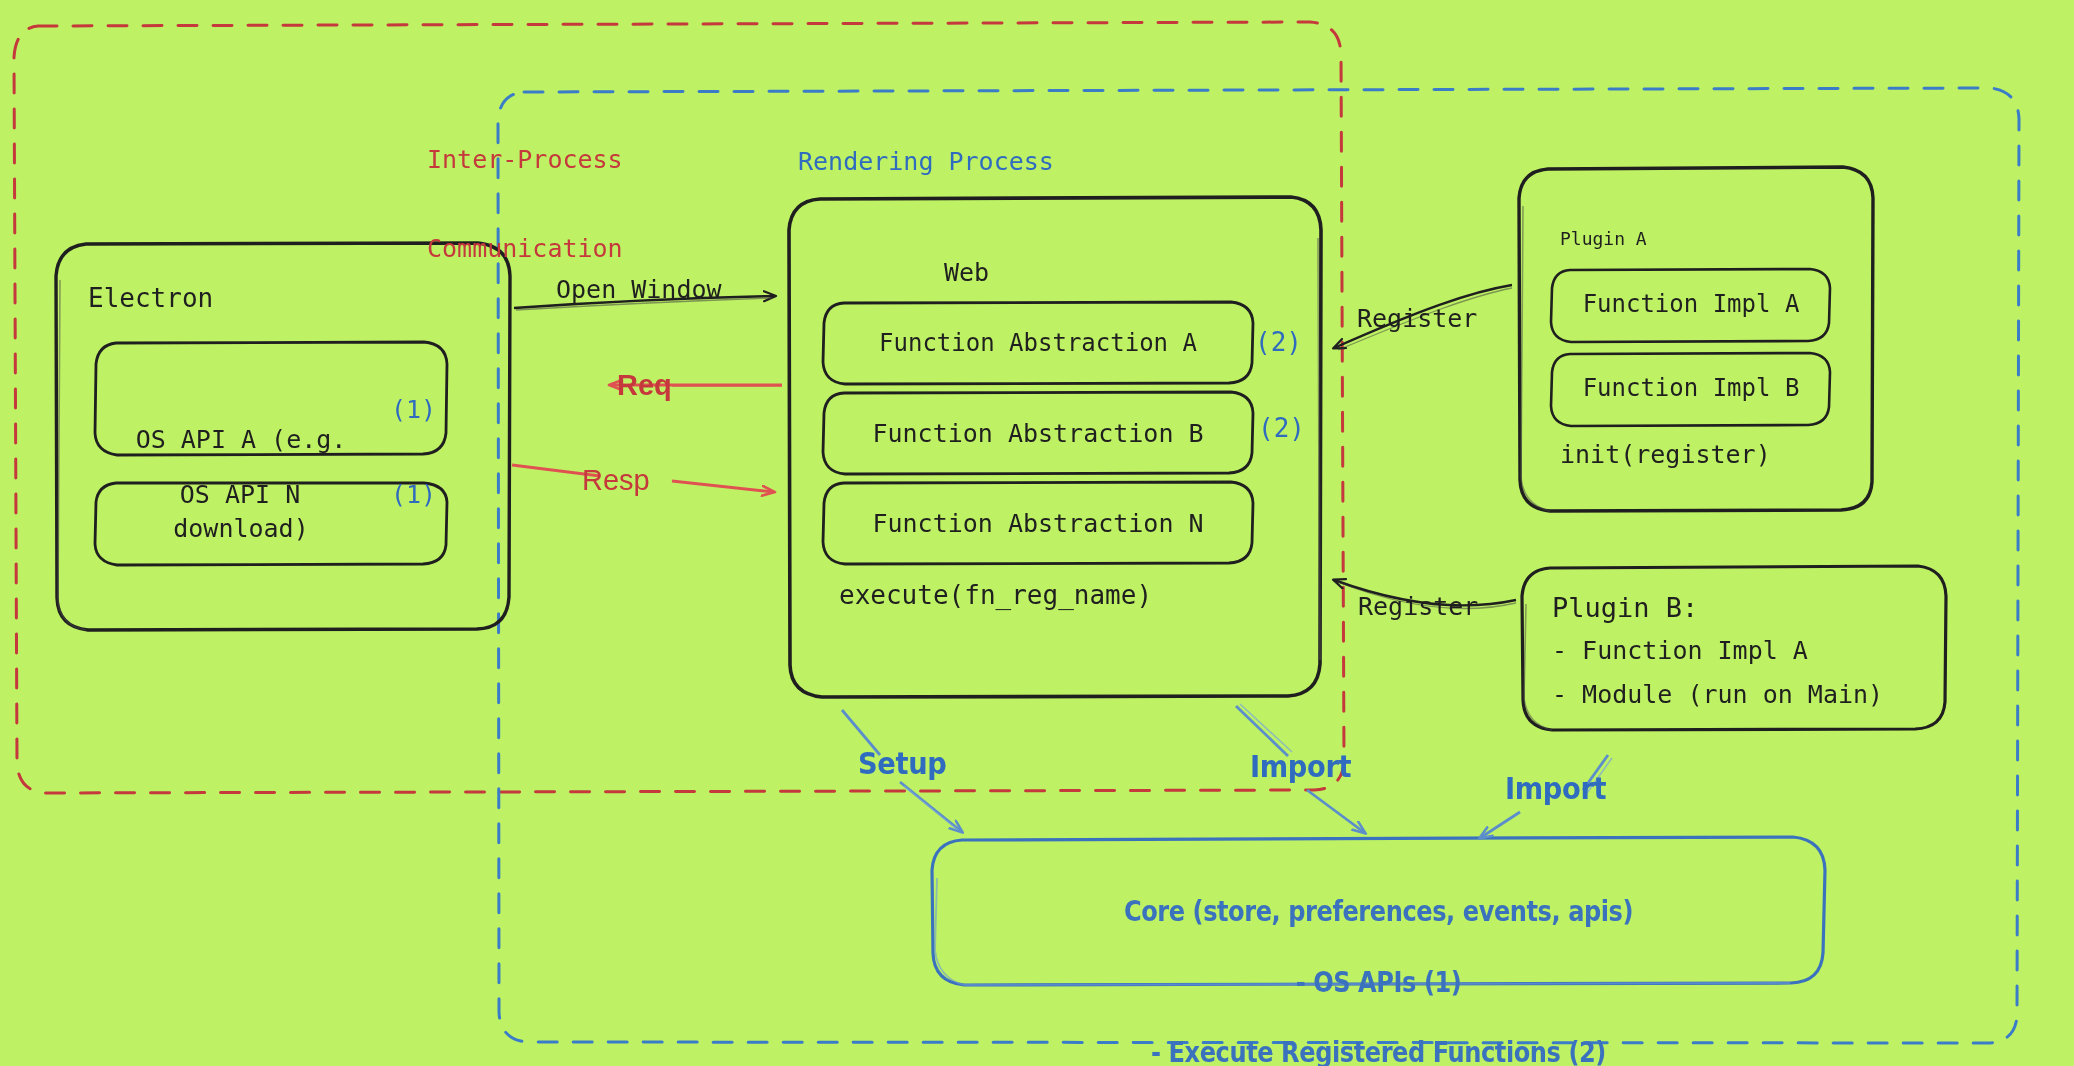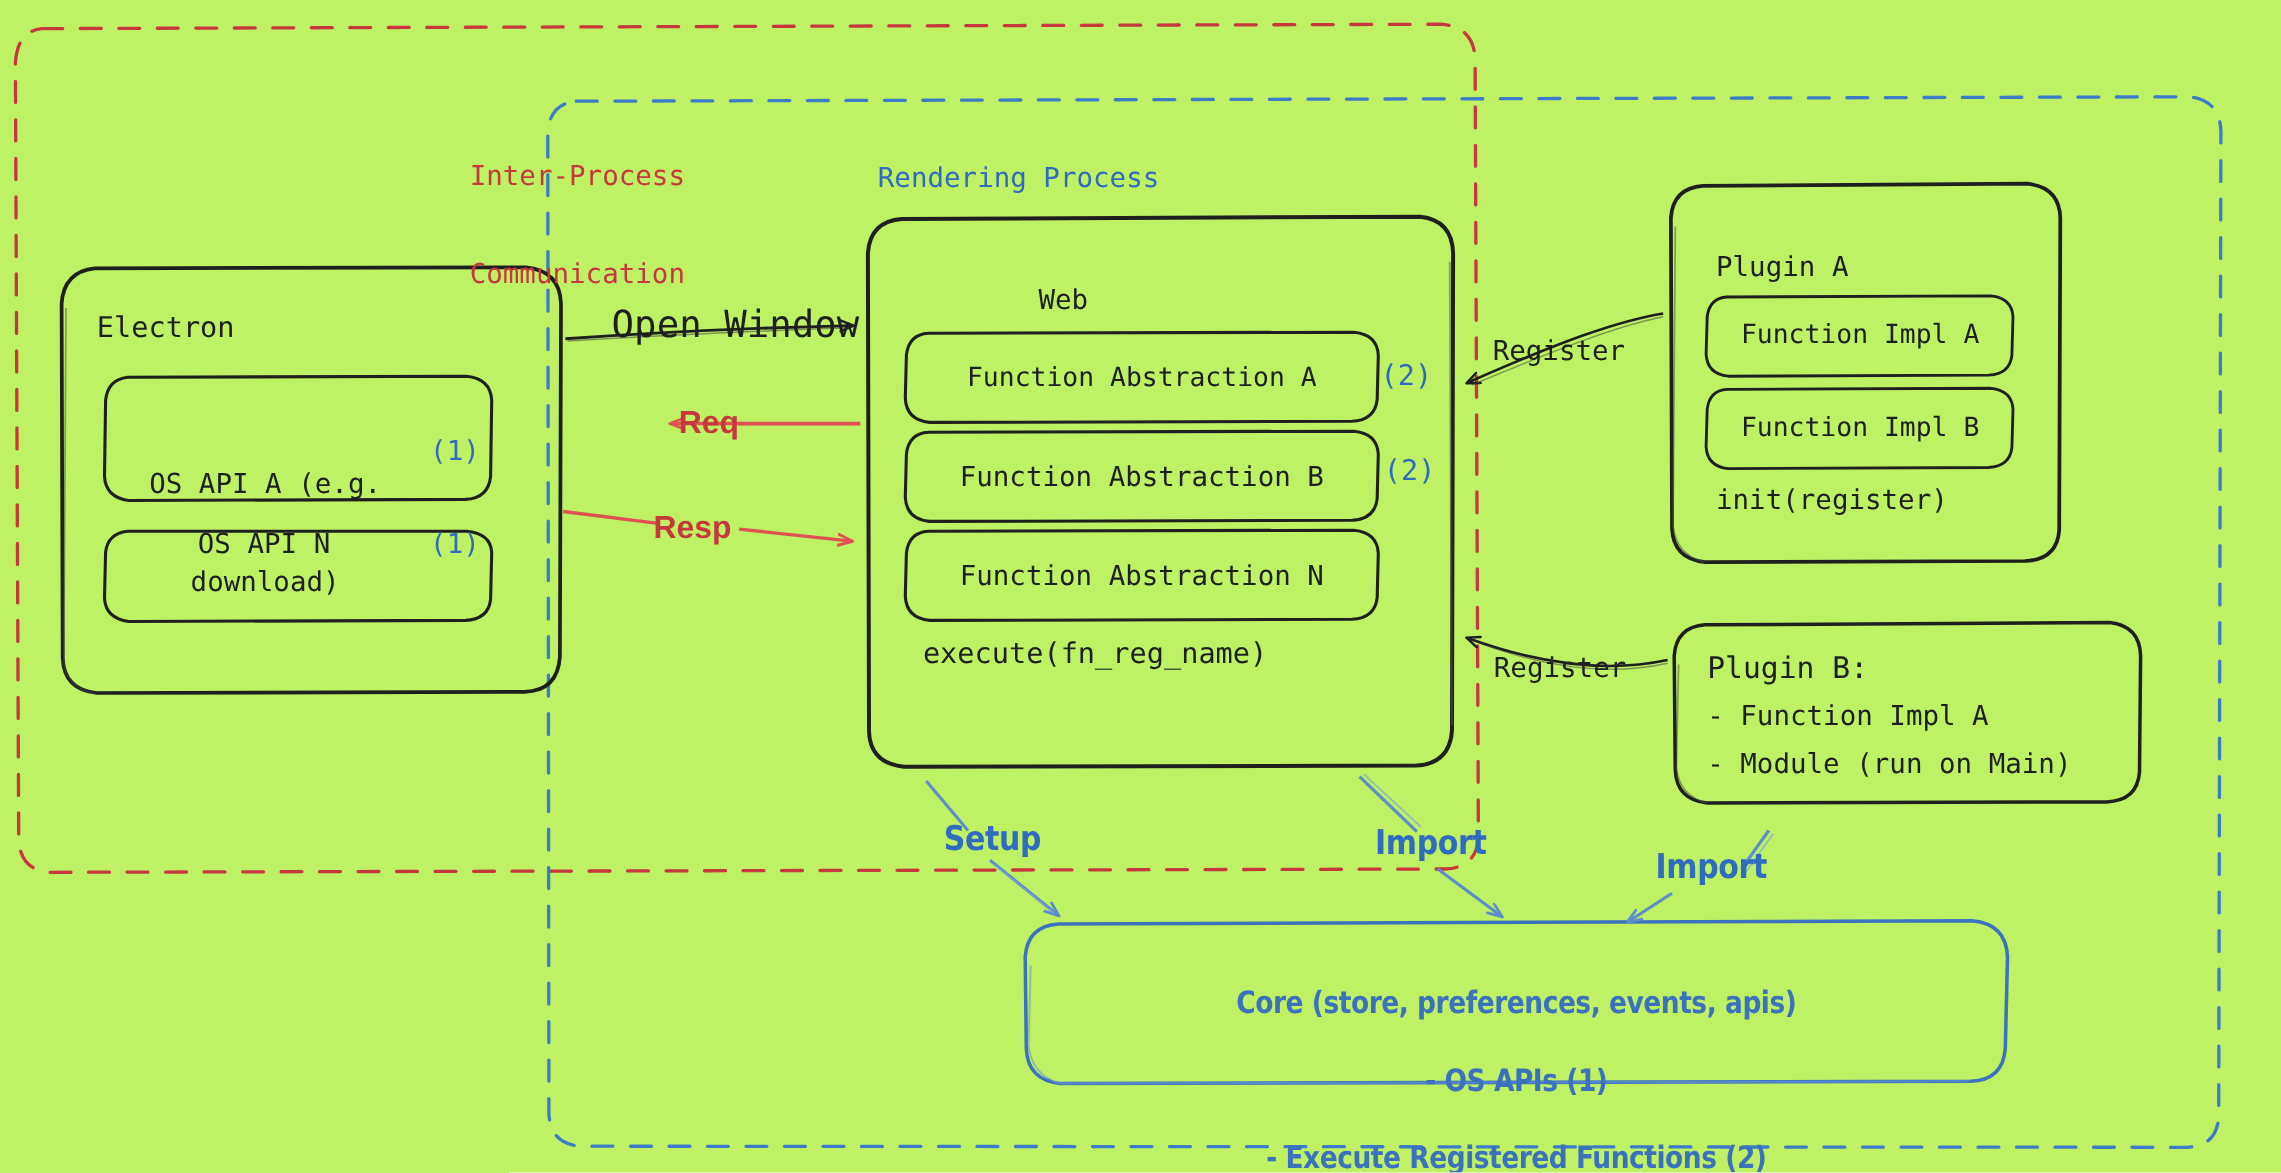--- a/index.html
+++ b/index.html
@@ -178,40 +178,40 @@
   <div class="lbl mono blk ctr" style="left:824px;top:329px;width:428px;font-size:24px;">Function Abstraction A</div>
   <div class="lbl mono blu" style="left:1255px;top:327px;font-size:26px;">(2)</div>
 
   <div class="lbl mono blk ctr" style="left:824px;top:419px;width:428px;font-size:25px;">Function Abstraction B</div>
   <div class="lbl mono blu" style="left:1258px;top:413px;font-size:26px;">(2)</div>
 
   <div class="lbl mono blk ctr" style="left:824px;top:509px;width:428px;font-size:25px;">Function Abstraction N</div>
 
   <div class="lbl mono blk" style="left:839px;top:580px;font-size:26px;">execute(fn_reg_name)</div>
 
-  <div class="lbl mono blk" style="left:1560px;top:228px;font-size:25px;">Plugin A</div>
+  <div class="lbl mono blk" style="left:1560px;top:228px;font-size:18px;">Plugin A</div>
   <div class="lbl mono blk ctr" style="left:1552px;top:290px;width:278px;font-size:24px;">Function Impl A</div>
   <div class="lbl mono blk ctr" style="left:1552px;top:374px;width:278px;font-size:24px;">Function Impl B</div>
   <div class="lbl mono blk" style="left:1560px;top:440px;font-size:25px;">init(register)</div>
 
   <div class="lbl mono blk" style="left:1552px;top:592px;font-size:27px;">Plugin B:</div>
   <div class="lbl mono blk" style="left:1552px;top:636px;font-size:25px;">- Function Impl A</div>
   <div class="lbl mono blk" style="left:1552px;top:680px;font-size:25px;">- Module (run on Main)</div>
 
   <div class="lbl ctr" style="left:932px;top:857px;width:893px;">
     <div class="coreTxt" style="font-size:28px;">Core (store, preferences, events, apis)</div>
     <div class="coreTxt" style="font-size:28px;">- OS APIs (1)</div>
     <div class="coreTxt" style="font-size:28px;">- Execute Registered Functions (2)</div>
   </div>
 
-  <div class="lbl mono blk" style="left:556px;top:275px;font-size:34px;">Open Window</div>
+  <div class="lbl mono blk" style="left:556px;top:275px;font-size:25px;">Open Window</div>
 
   <div class="lbl sans red" style="left:617px;top:368px;font-size:29px;font-weight:700;">Req</div>
 
-  <div class="lbl sans red" style="left:594px;top:463px;font-size:29px;font-weight:700;">Resp</div>
+  <div class="lbl sans red" style="left:582px;top:463px;font-size:29px;font-weight:400;">Resp</div>
 
   <div class="lbl mono blk" style="left:1357px;top:304px;font-size:25px;">Register</div>
 
   <div class="lbl mono blk" style="left:1358px;top:592px;font-size:25px;">Register</div>
 
   <div class="lbl hand blu" style="left:858px;top:745px;font-size:31px;">Setup</div>
 
   <div class="lbl hand blu" style="left:1250px;top:748px;font-size:31px;">Import</div>
 
   <div class="lbl hand blu" style="left:1505px;top:770px;font-size:31px;">Import</div>

